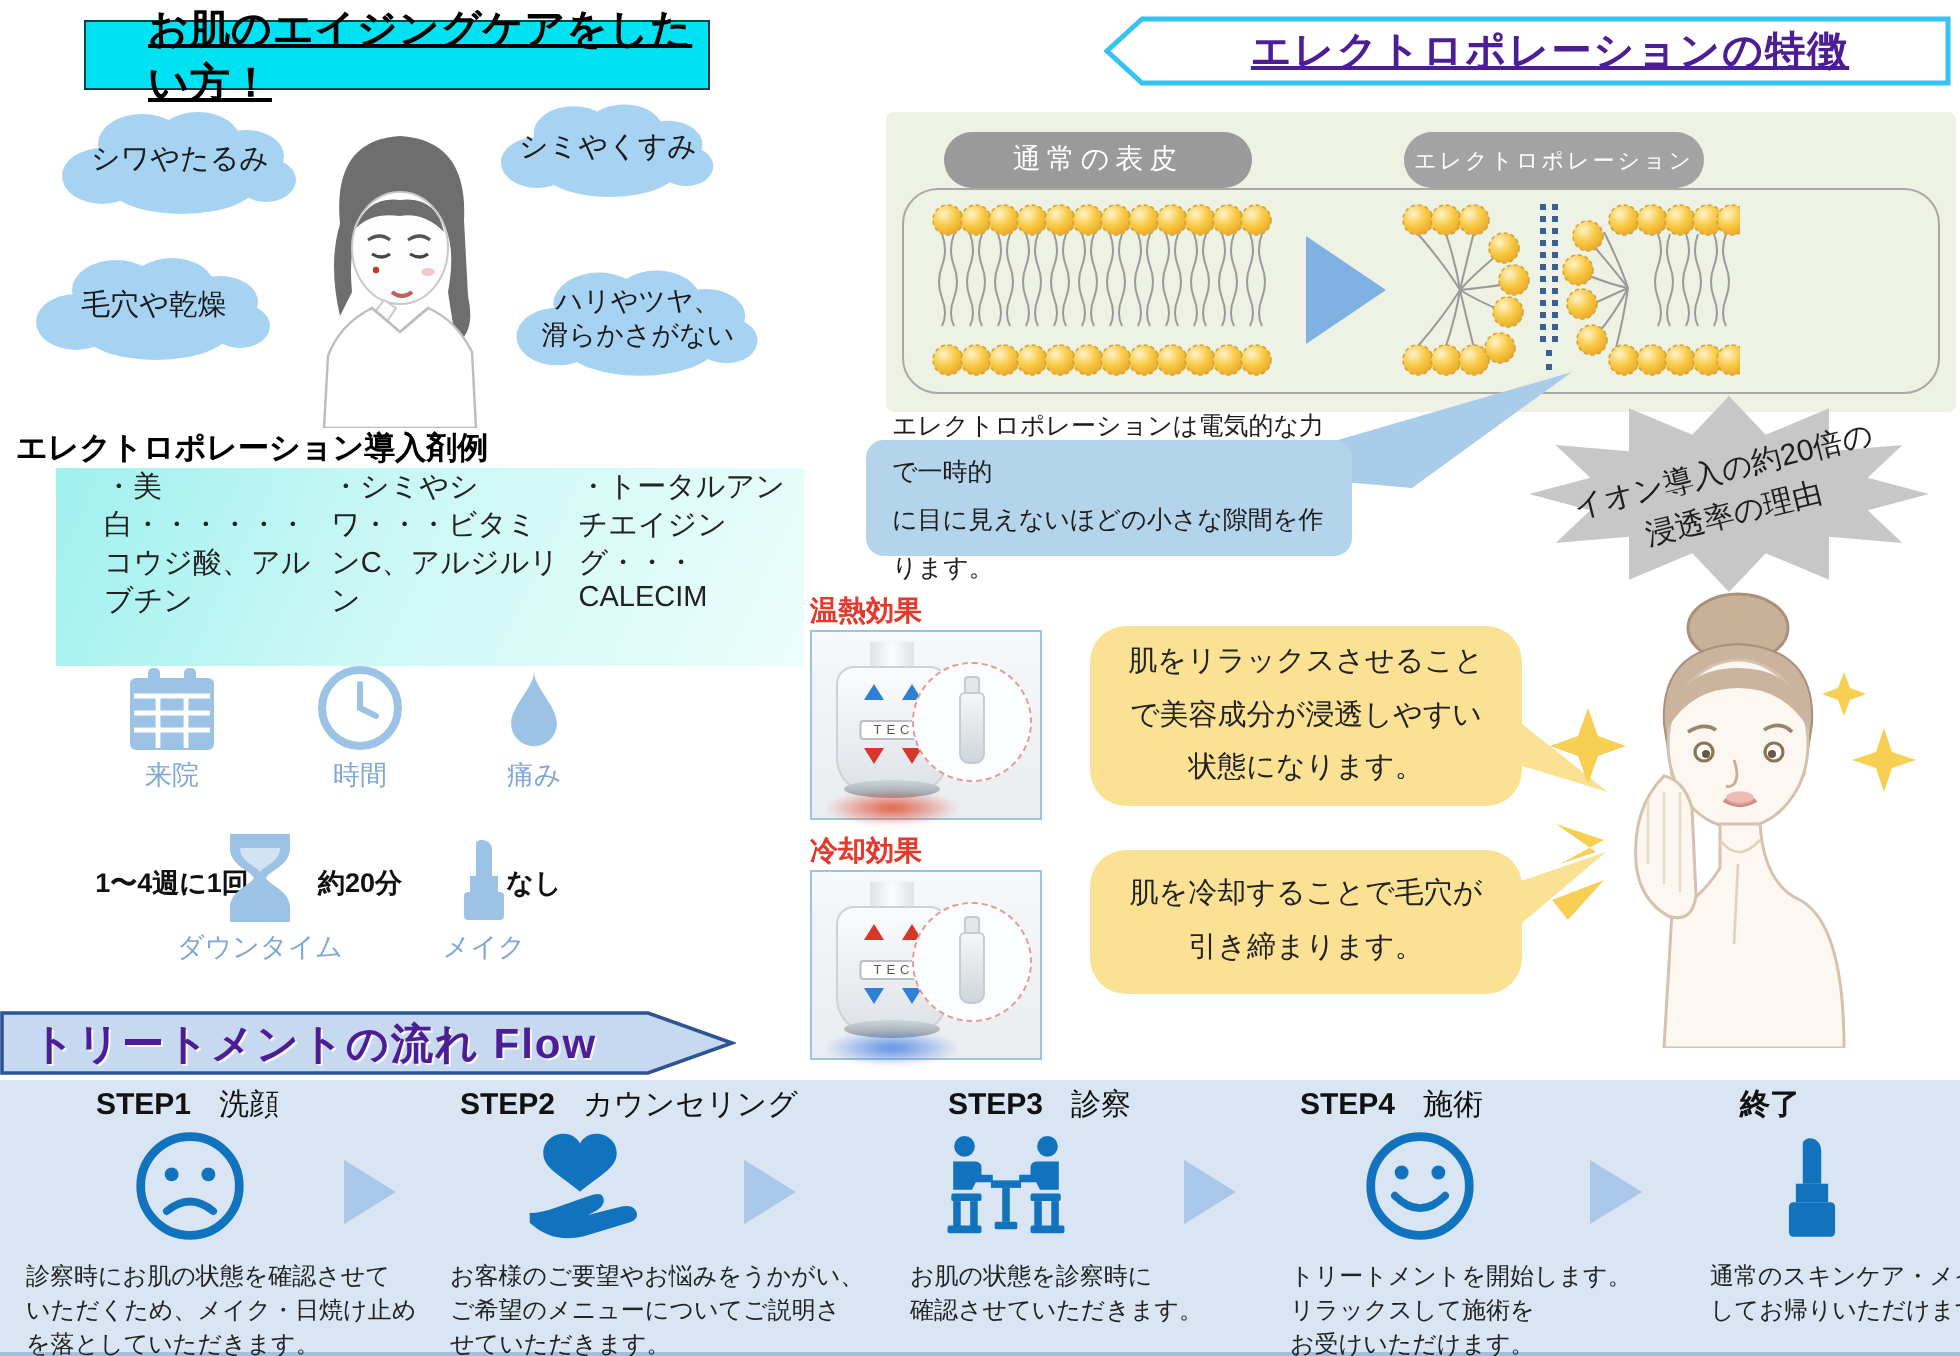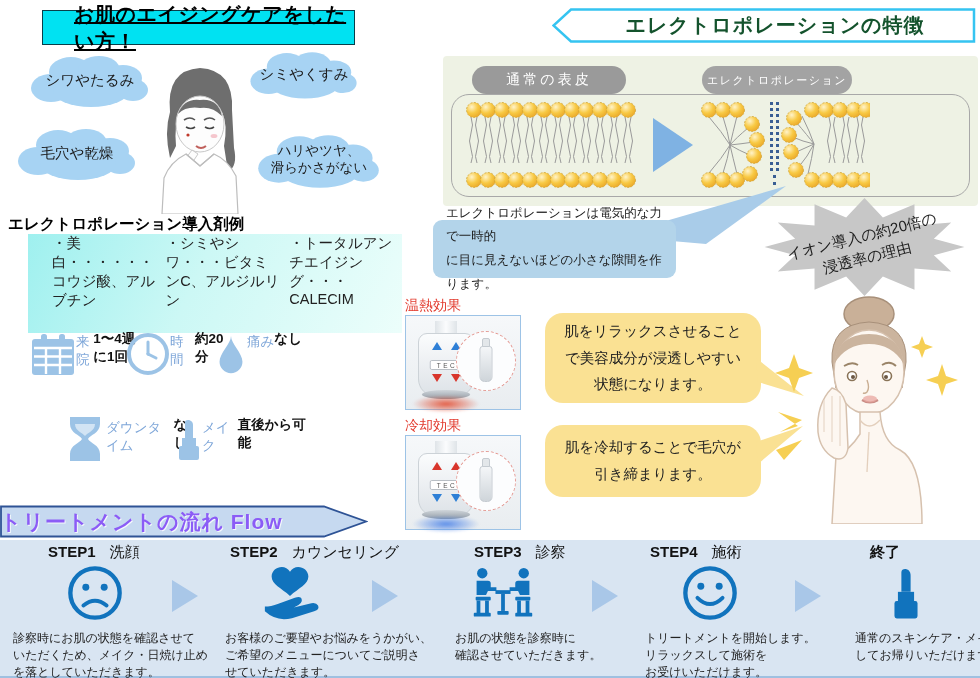--- a/index.html
+++ b/index.html
@@ -17,42 +17,42 @@
   .cloud svg { position:absolute; inset:0; width:100%; height:100%; }
   .cloud .ct { position:relative; font-size:14.5px; color:#1a1a1a; text-align:center; line-height:1.25; }
 
   .agents-heading { left:8px; top:214px; font-size:15.5px; font-weight:bold; color:#000; }
   .agents-box { left:28px; top:234px; width:374px; height:99px;
     background:linear-gradient(115deg,#9ff0ef 0%,#ccf8f5 45%,#ecfefb 100%);
     display:flex; justify-content:center; gap:9px; padding-left:24px; }
   .agents-box div { font-size:14.5px; color:#222; }
 
   
-  .fact { display:flex; flex-direction:row; align-items:flex-start; }
+  .fact { display:flex; flex-direction:column; align-items:center; }
   .fact .fi { height:46px; display:flex; align-items:flex-end; justify-content:center; color:#9cc3e6; }
   .fact .fl { margin-top:3px; font-size:13.5px; color:#7fa7d9; }
-  .fact .fv { font-size:13.5px; font-weight:600; color:#111; }
+  .fact .fv { font-size:13.5px; font-weight:600; color:#111;margin-top:36px; }
 
   
   .r-title { left:552px; top:8px; width:424px; height:35px; }
   .r-title .tt { position:absolute; inset:0; display:flex; align-items:center; justify-content:center;
-    padding-left:22px; font-size:20px; font-weight:bold; color:#14532d; letter-spacing:1px; }
+    padding-left:22px; font-size:20px; font-weight:bold; color:#4c1d95; letter-spacing:1px;text-decoration:underline; }
   .panel { left:443px; top:56px; width:535px; height:150px; background:#eef2e4; border-radius:4px; }
   .mem-frame { left:451px; top:94px; width:519px; height:103px; border:1.5px solid #a8a8a8; border-radius:18px; }
   .pill { border-radius:14px; color:#fff; display:flex; align-items:center; justify-content:center; }
   .pill-1 { left:472px; top:66px; width:154px; height:28px; background:#9a9a9a; font-size:14px; letter-spacing:3px; }
   .pill-2 { left:702px; top:66px; width:150px; height:28px; background:#a3a3a3; font-size:11px; letter-spacing:1.5px; }
   .blue-tri { width:0; height:0; border-top:27px solid transparent; border-bottom:27px solid transparent; border-left:40px solid #7fb2e3; }
   .info-box { left:433px; top:220px; width:243px; height:58px; background:#b3d4ea; border-radius:9px;
     display:flex; align-items:center; padding:22px 13px; }
   .info-box .ml { font-size:12.5px; color:#1c1c1c; line-height:1.9; }
   .burst-text { position:absolute; inset:0; display:flex; align-items:center; justify-content:center;
     transform:rotate(-14deg); font-size:15px; color:#1c1c1c; text-align:center; line-height:1.5; }
 
-  .eff-label { font-size:14px; font-weight:normal; color:#e23b2e; }
+  .eff-label { font-size:14px; font-weight:bold; color:#e23b2e; }
   .shot { width:116px; height:95px; border:1px solid #9dc3e6; background:linear-gradient(180deg,#f6f8fa,#e9edf0); }
   .dev { position:absolute; left:12px; top:5px; width:56px; height:86px; }
   .dev-neck { position:absolute; left:17px; top:0; width:22px; height:14px; background:linear-gradient(90deg,#dfe4e8,#fbfcfd,#dfe4e8); }
   .dev-head { position:absolute; left:0; top:12px; width:56px; height:64px; border:1px solid #ccd2d7;
     border-radius:9px 9px 18px 18px; background:linear-gradient(180deg,#fbfcfd,#dde2e7); }
   .rim { position:absolute; left:3px; bottom:-3px; width:48px; height:9px; border-radius:50%;
     background:linear-gradient(#cfd5da,#97a0a9); }
   .arr-row { position:absolute; left:0; width:100%; display:flex; justify-content:center; gap:9px; }
   .tri-u { width:0; height:0; border-left:5px solid transparent; border-right:5px solid transparent; border-bottom:8px solid; }
   .tri-d { width:0; height:0; border-left:5px solid transparent; border-right:5px solid transparent; border-top:8px solid; }
@@ -67,22 +67,22 @@
     border:1.5px dashed #e59a93; background:#fcfdfe; }
   .mini { position:absolute; left:50%; top:14px; transform:translateX(-50%); width:13px; height:36px;
     border:1px solid #c5cbd1; border-radius:3px 3px 5px 5px; background:linear-gradient(180deg,#f4f6f8,#cfd5da); }
   .mini-tip { position:absolute; left:50%; top:6px; transform:translateX(-50%); width:8px; height:9px;
     background:#e3e7ea; border:1px solid #c5cbd1; border-radius:2px 2px 0 0; }
   .bubble { background:#fae193; border-radius:18px; display:flex; align-items:center; justify-content:center; }
   .bubble .ml { font-size:14.5px; color:#222; line-height:1.85; text-align:center; }
 
   
   .flow-banner { left:0; top:505px; width:368px; height:33px; }
-  .flow-banner .tt { position:absolute; inset:0; display:flex; align-items:center; padding-left:0;
-    font-size:21px; font-weight:bold; color:#8b5cf6; text-shadow:1px 1px 0 rgba(255,255,255,.8); letter-spacing:1px; }
+  .flow-banner .tt { position:absolute; inset:0; display:flex; align-items:center; padding-left:16px;
+    font-size:21px; font-weight:bold; color:#4c1d95; text-shadow:1px 1px 0 rgba(255,255,255,.8); letter-spacing:1px; }
   .band { left:0; top:540px; width:980px; height:138px; background:#d9e5f2; border-bottom:2px solid #9fc0e0; }
   .step-h { top:543px; font-size:15px; color:#111; }
   .step-h b { font-weight:bold; margin-right:14px; }
   .step-ic { top:562px; height:62px; display:flex; align-items:center; justify-content:center; color:#1173bd; }
   .step-d { top:630px; font-size:12px; color:#222; line-height:1.4; }
   .flow-arr { top:580px; width:0; height:0; border-top:16px solid transparent; border-bottom:16px solid transparent;
     border-left:26px solid #a9c7e8; }
 </style>
 </head>
 <body>

